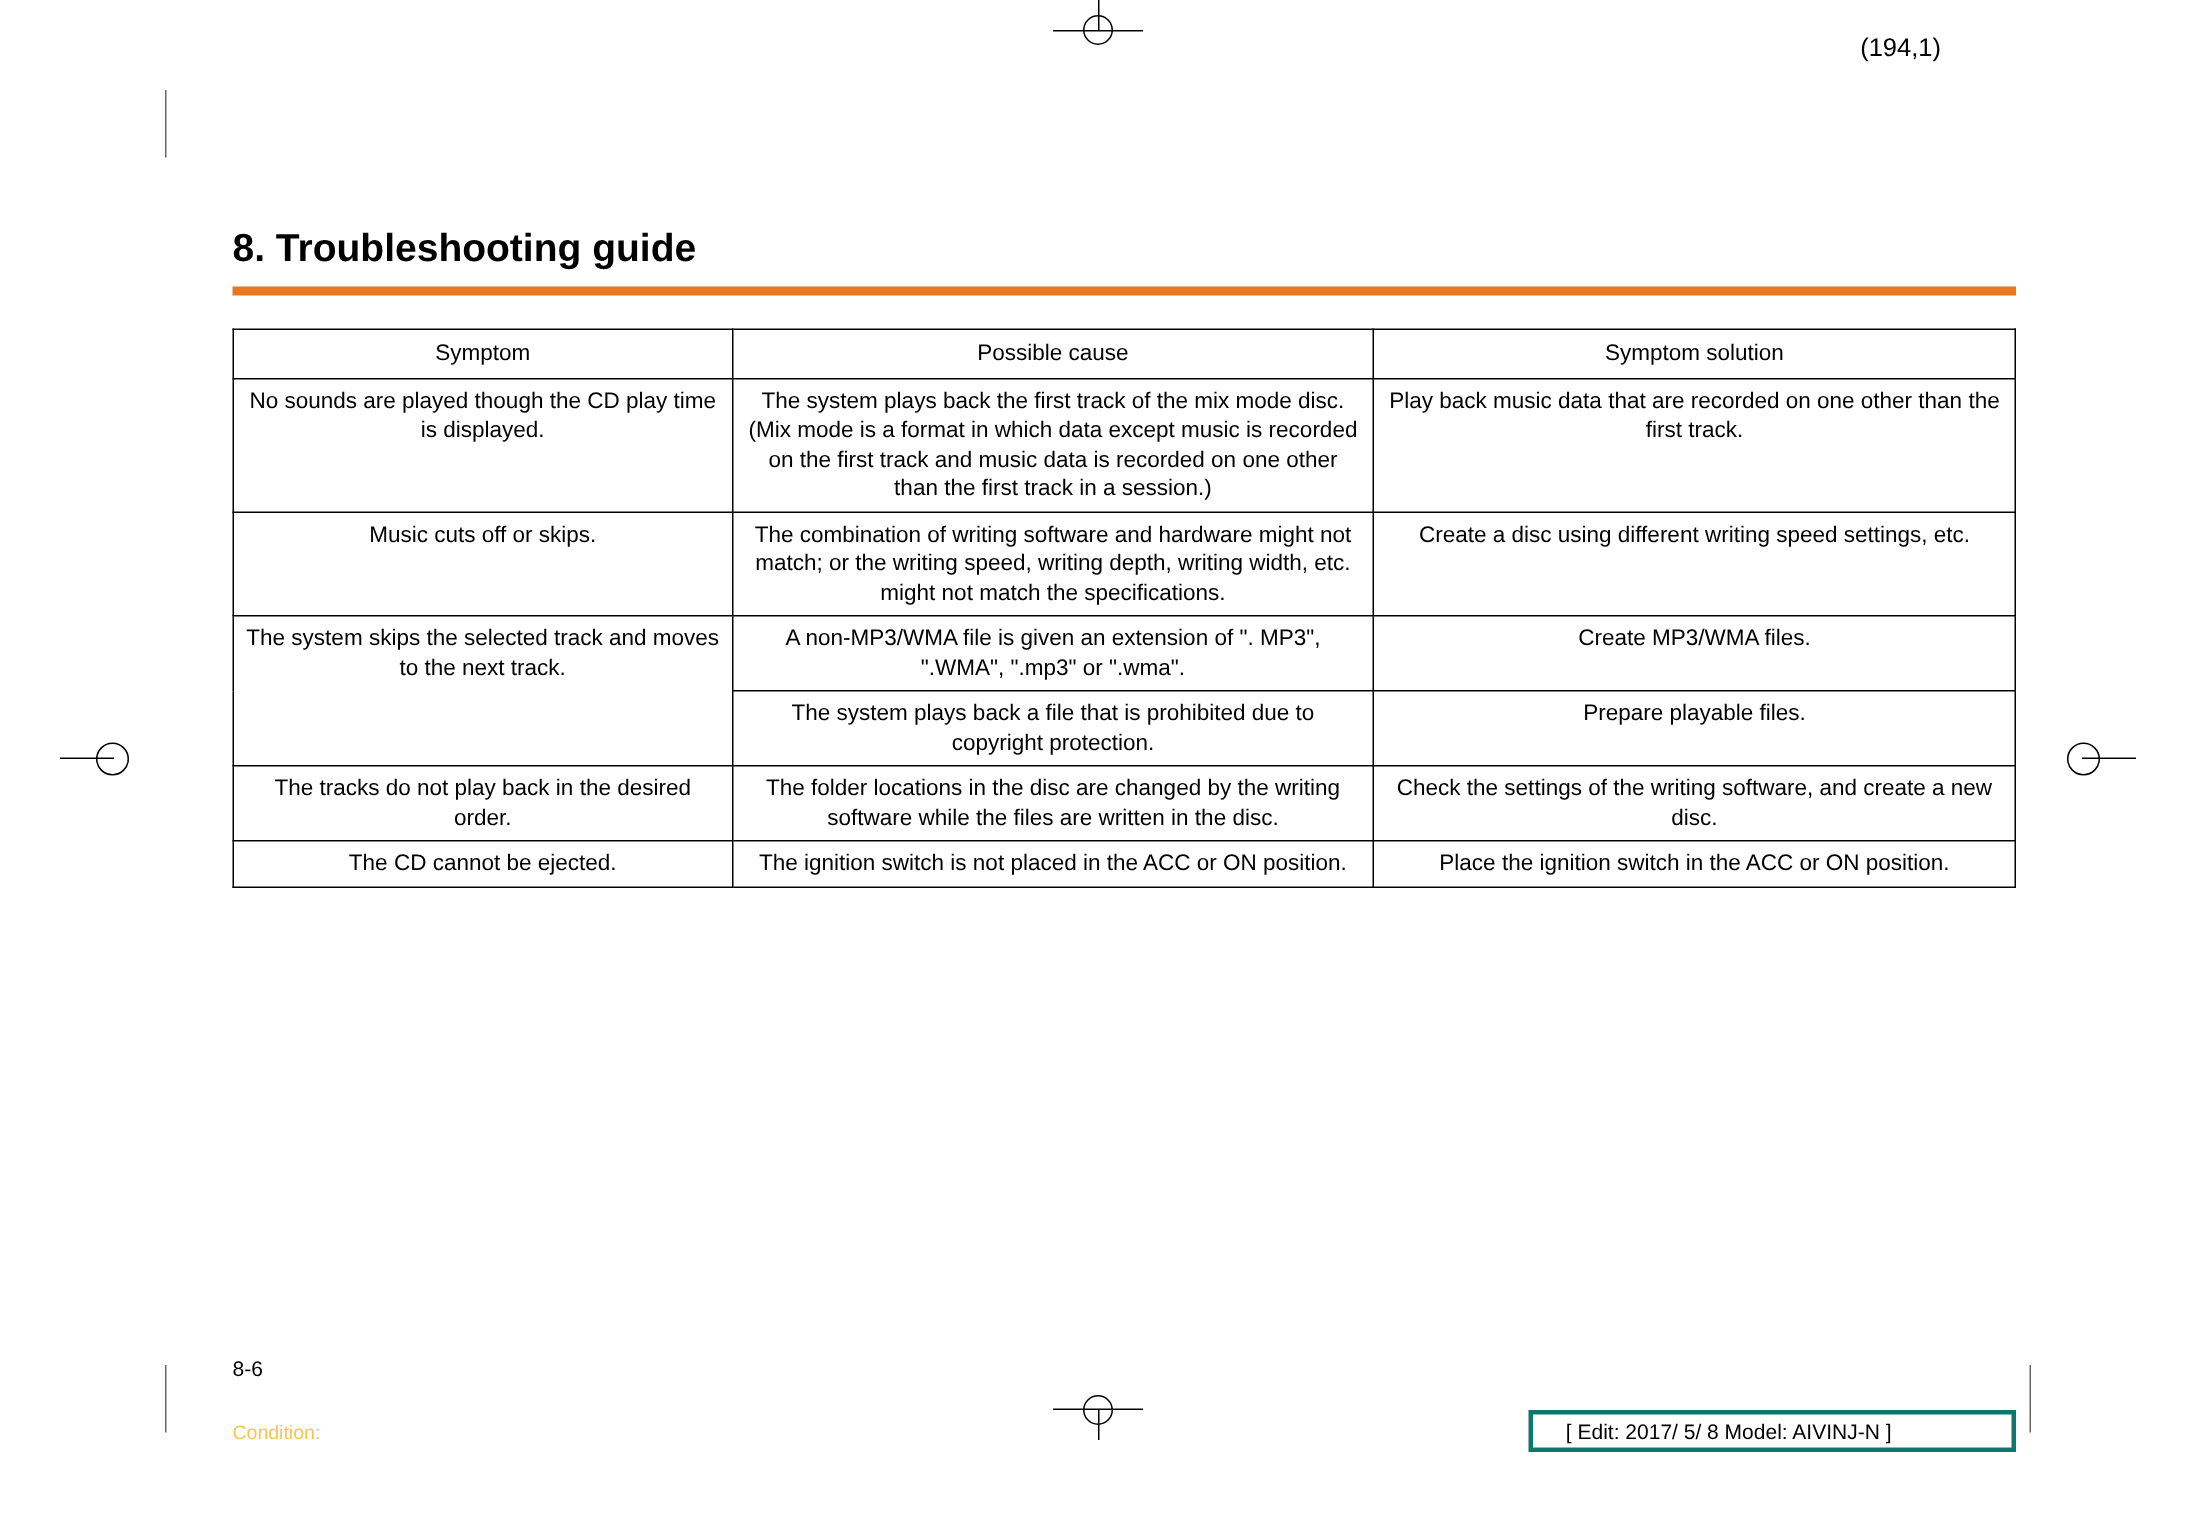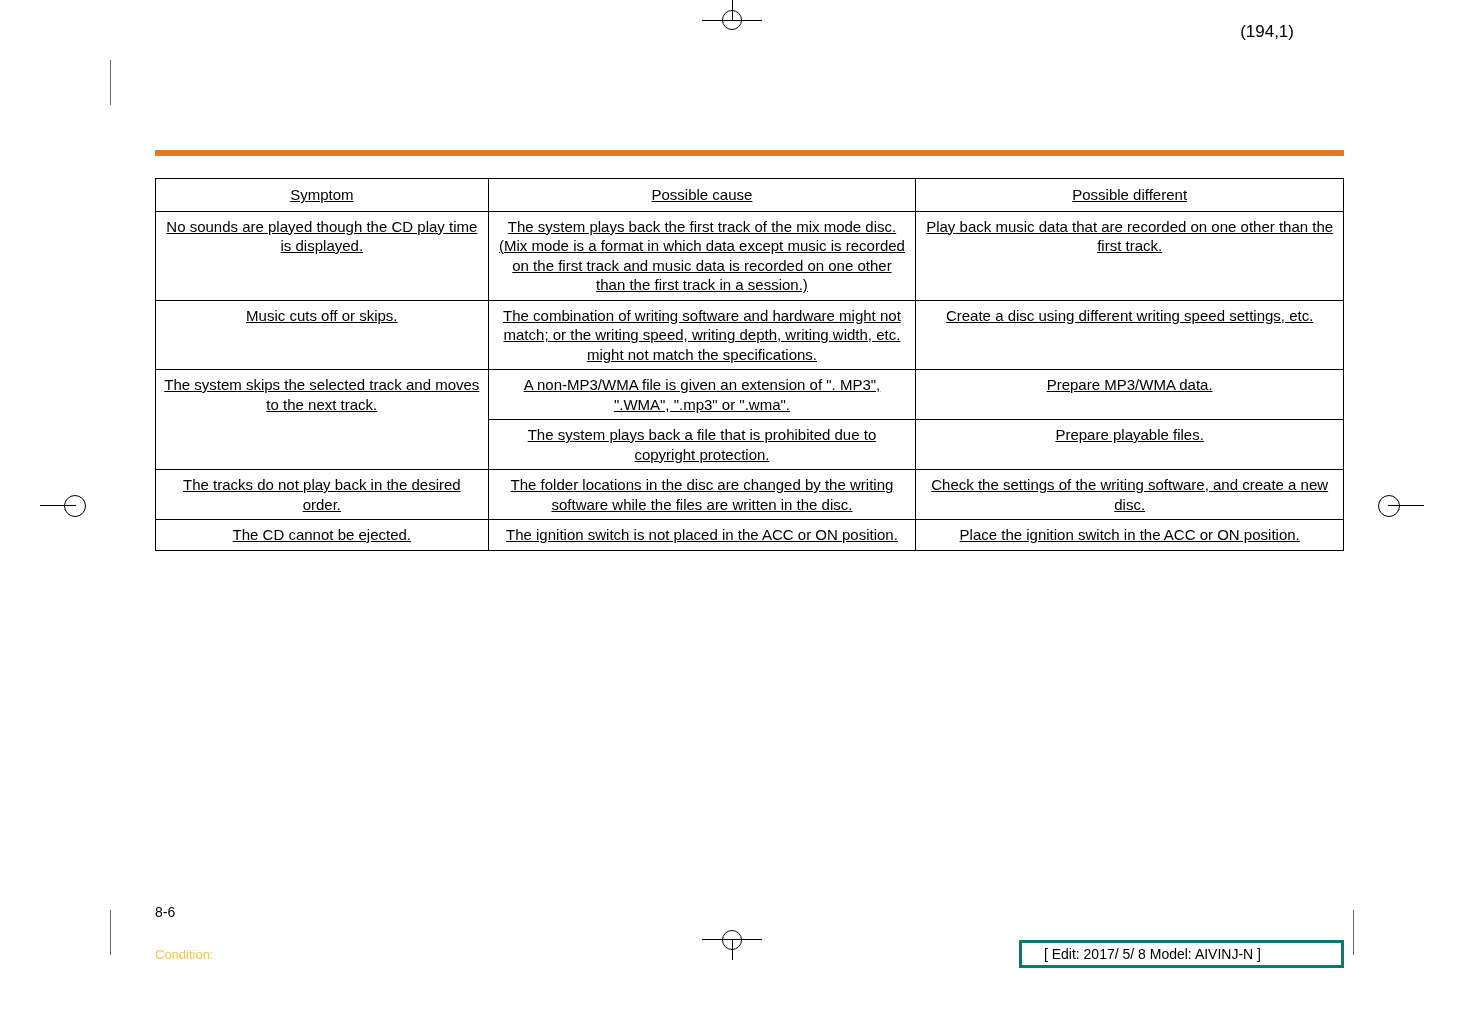--- a/index.html
+++ b/index.html
@@ -78,21 +78,20 @@
     }
     .orange-bar {
       height: 6px;
       background: #e87722;
       margin-bottom: 22px;
     }
     table {
       width: 100%;
       border-collapse: collapse;
       font-size: 15px;
-      text-decoration: underline;
     }
     th, td {
       border: 1.5px solid #000;
       padding: 5px 8px;
       text-align: center;
       vertical-align: top;
       line-height: 1.3;
     }
     th {
       font-weight: normal;
@@ -140,45 +139,46 @@
 </div>
 <div class="tick-left"></div>
 <div class="tick-right"></div>
 <div class="corner-tl"></div>
 <div class="corner-bl"></div>
 <div class="corner-br"></div>
 
 <div class="page-coord">(194,1)</div>
 
 <div class="content">
+  <div class="title">8. Troubleshooting guide</div>
   <div class="orange-bar"></div>
 
   <table>
     <thead>
       <tr>
         <th>Symptom</th>
         <th>Possible cause</th>
-        <th>Possible different</th>
+        <th>Symptom solution</th>
       </tr>
     </thead>
     <tbody>
       <tr>
         <td>No sounds are played though the CD play time is displayed.</td>
         <td>The system plays back the first track of the mix mode disc. (Mix mode is a format in which data except music is recorded on the first track and music data is recorded on one other than the first track in a session.)</td>
         <td>Play back music data that are recorded on one other than the first track.</td>
       </tr>
       <tr>
         <td>Music cuts off or skips.</td>
         <td>The combination of writing software and hardware might not match; or the writing speed, writing depth, writing width, etc. might not match the specifications.</td>
         <td>Create a disc using different writing speed settings, etc.</td>
       </tr>
       <tr>
         <td rowspan="2">The system skips the selected track and moves to the next track.</td>
         <td>A non-MP3/WMA file is given an extension of ". MP3", ".WMA", ".mp3" or ".wma".</td>
-        <td>Prepare MP3/WMA data.</td>
+        <td>Create MP3/WMA files.</td>
       </tr>
       <tr>
         <td>The system plays back a file that is prohibited due to copyright protection.</td>
         <td>Prepare playable files.</td>
       </tr>
       <tr>
         <td>The tracks do not play back in the desired order.</td>
         <td>The folder locations in the disc are changed by the writing software while the files are written in the disc.</td>
         <td>Check the settings of the writing software, and create a new disc.</td>
       </tr>

